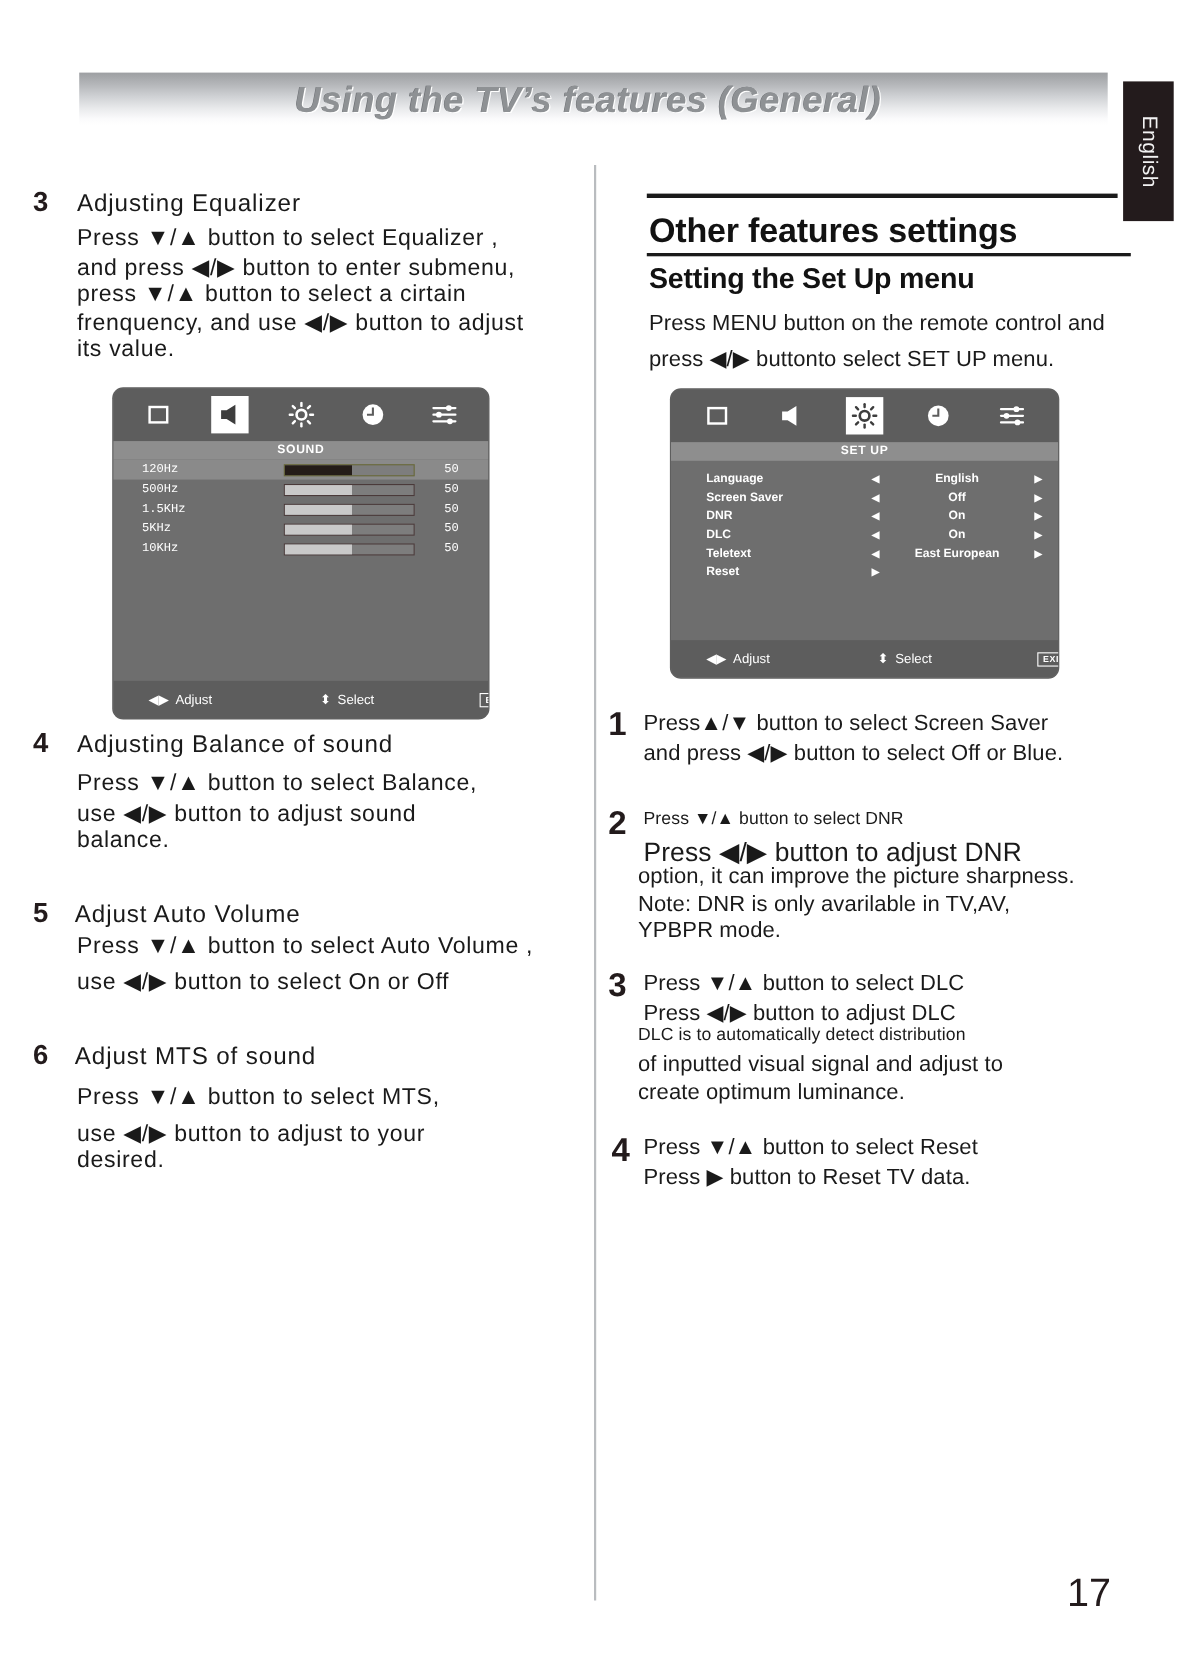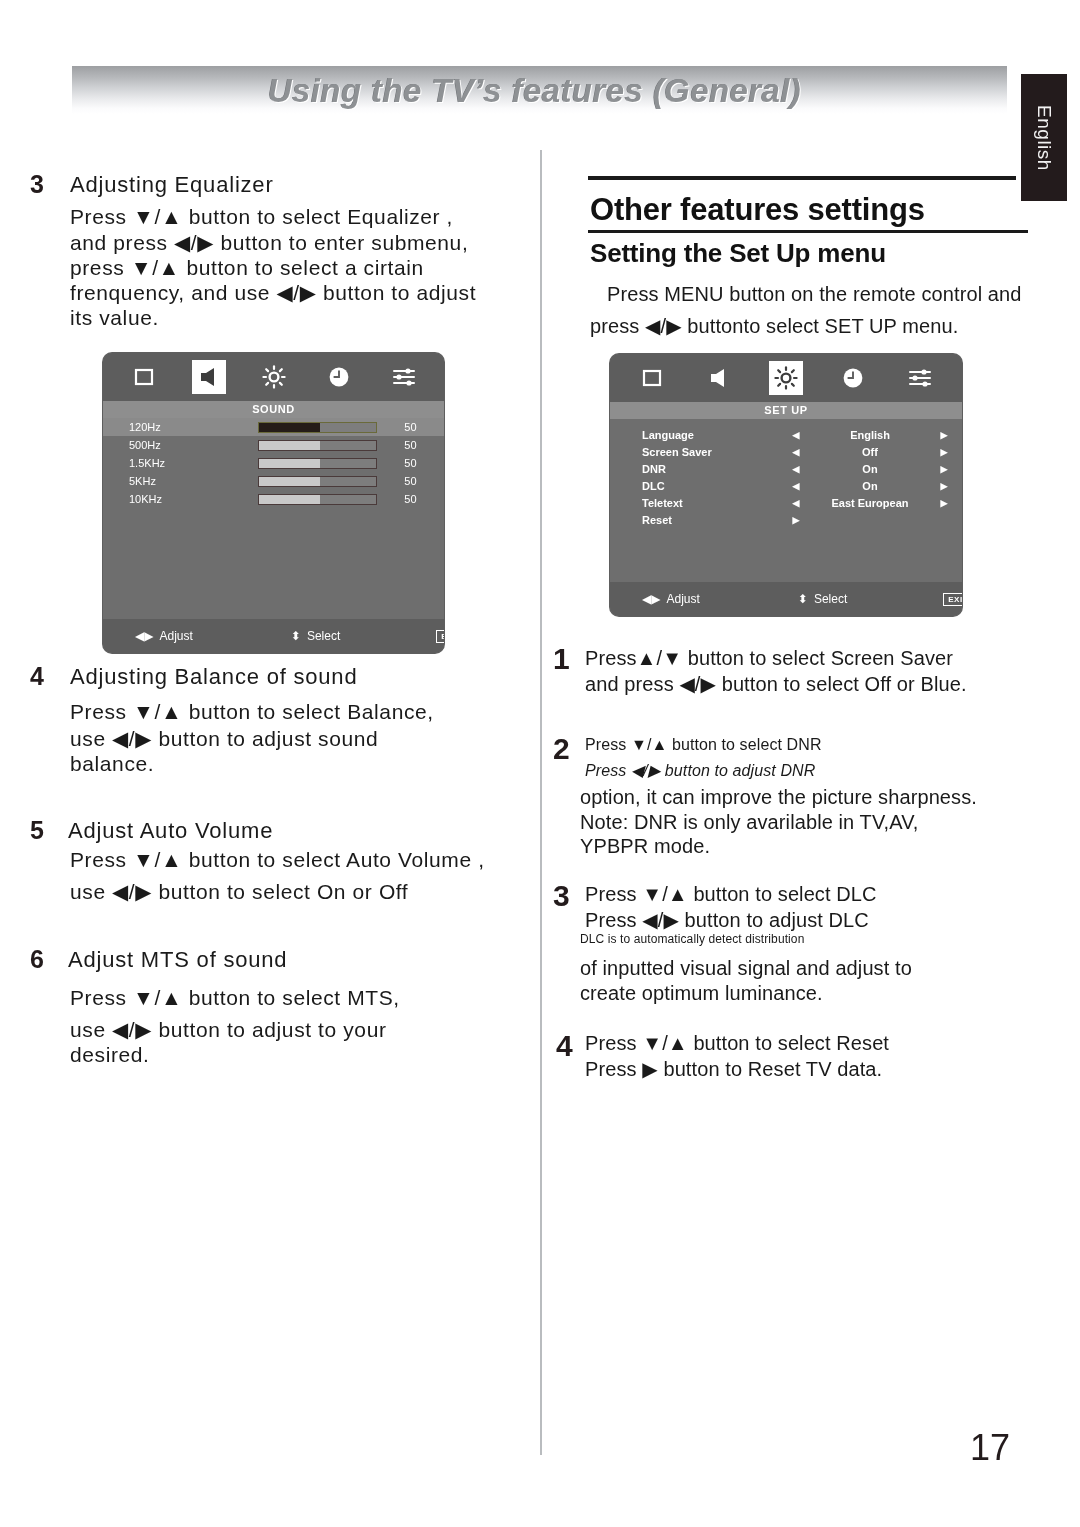--- a/index.html
+++ b/index.html
@@ -307,21 +307,21 @@
           </g>
           <g fill="currentColor">
             <circle cx="16" cy="4" r="2.6"></circle>
             <circle cx="7" cy="10" r="2.6"></circle>
             <circle cx="17" cy="16" r="2.6"></circle>
           </g>
         </svg>
     </div>
   </div>
   <div class="osd-titlebar">SOUND</div>
-  <div class="osd-body" style="height:192px; ">
+  <div class="osd-body" style="height:192px; font-family:Liberation Mono, monospace;">
     <div class="eq-row hl">
       <span class="eq-label">120Hz</span>
       <span class="eq-bar">
           <span class="eq-fill"></span>
         </span>
       <span class="eq-val">50</span>
     </div>
     <div class="eq-row">
       <span class="eq-label">500Hz</span>
       <span class="eq-bar">
@@ -382,21 +382,21 @@
 <div class="sec-title" style="left:68px; top:947px;">Adjust MTS of sound</div>
 <div class="body-line" style="left:70px; top:986px;">Press ▼/▲ button to select MTS,</div>
 <div class="body-line" style="left:70px; top:1018px;">use ◀/▶ button to adjust to your</div>
 <div class="body-line" style="left:70px; top:1043px;">desired.</div>
 
 <div class="rule-thick" style="left:588px; top:176px; width:428px; height:4px;"></div>
 <div class="h-big" style="left:590px; top:192px;">Other features settings</div>
 <div class="rule-thick" style="left:588px; top:230px; width:440px; height:3px;"></div>
 <div class="h-mid" style="left:590px; top:238px;">Setting the Set Up menu</div>
 
-<div class="body-line tight" style="left:590px; top:283px; font-size:20px;margin-left:17px;">Press MENU button on the remote control and</div>
+<div class="body-line tight" style="left:590px; top:283px; font-size:20px;">Press MENU button on the remote control and</div>
 <div class="body-line tight" style="left:590px; top:314px; font-size:20px;">press ◀/▶ buttonto select SET UP menu.</div>
 
 <div class="osd" style="left:610px; top:354px; width:352px; height:262px;">
   <div class="osd-iconbar">
     <div class="osd-icon">
       <svg width="22" height="22" viewBox="0 0 22 22">
           <rect x="3" y="4" width="16" height="14" fill="none" stroke="currentColor" stroke-width="2.2"></rect>
         </svg>
     </div>
     <div class="osd-icon">
@@ -494,29 +494,29 @@
     </span>
   </div>
 </div>
 
 <div class="num" style="left:553px; top:642px; font-size:30px;">1</div>
 <div class="body-line tight" style="left:585px; top:647px; font-size:20px;">Press▲/▼ button to select Screen Saver</div>
 <div class="body-line tight" style="left:585px; top:672px; font-size:20px;">and press ◀/▶ button to select Off or Blue.</div>
 
 <div class="num" style="left:553px; top:732px; font-size:30px;">2</div>
 <div class="body-line tight" style="left:585px; top:736px; font-size:16px;">Press  ▼/▲  button to select DNR</div>
-<div class="body-line tight" style="left:585px; top:761px; font-size:16px;font-style:italic;">Press  ◀/▶  button to adjust DNR</div>
+<div class="body-line tight" style="left:585px; top:761px; font-size:24px;">Press  ◀/▶  button to adjust DNR</div>
 <div class="body-line tight" style="left:580px; top:786px; font-size:20px;">option, it can improve the picture sharpness.</div>
 <div class="body-line tight" style="left:580px; top:811px; font-size:20px;">Note: DNR is only avarilable in TV,AV,</div>
 <div class="body-line tight" style="left:580px; top:835px; font-size:20px;">YPBPR mode.</div>
 
 <div class="num" style="left:553px; top:879px; font-size:30px;">3</div>
 <div class="body-line tight" style="left:585px; top:883px; font-size:20px;">Press  ▼/▲  button to select DLC</div>
 <div class="body-line tight" style="left:585px; top:908px; font-size:20px;">Press  ◀/▶   button to adjust DLC</div>
-<div class="body-line tight" style="left:580px; top:932px; font-size:12px;">DLC is to automatically detect distribution</div>
+<div class="body-line tight" style="left:580px; top:932px; font-size:16px;">DLC is to automatically detect distribution</div>
 <div class="body-line tight" style="left:580px; top:957px; font-size:20px;">of inputted visual signal and adjust to</div>
 <div class="body-line tight" style="left:580px; top:982px; font-size:20px;">create optimum luminance.</div>
 
 <div class="num" style="left:556px; top:1029px; font-size:30px;">4</div>
 <div class="body-line tight" style="left:585px; top:1032px; font-size:20px;">Press  ▼/▲  button to select Reset</div>
 <div class="body-line tight" style="left:585px; top:1057px; font-size:20px;">Press ▶ button to Reset TV data.</div>
 
 <div class="pagenum">17</div>
 
 </body></html>

